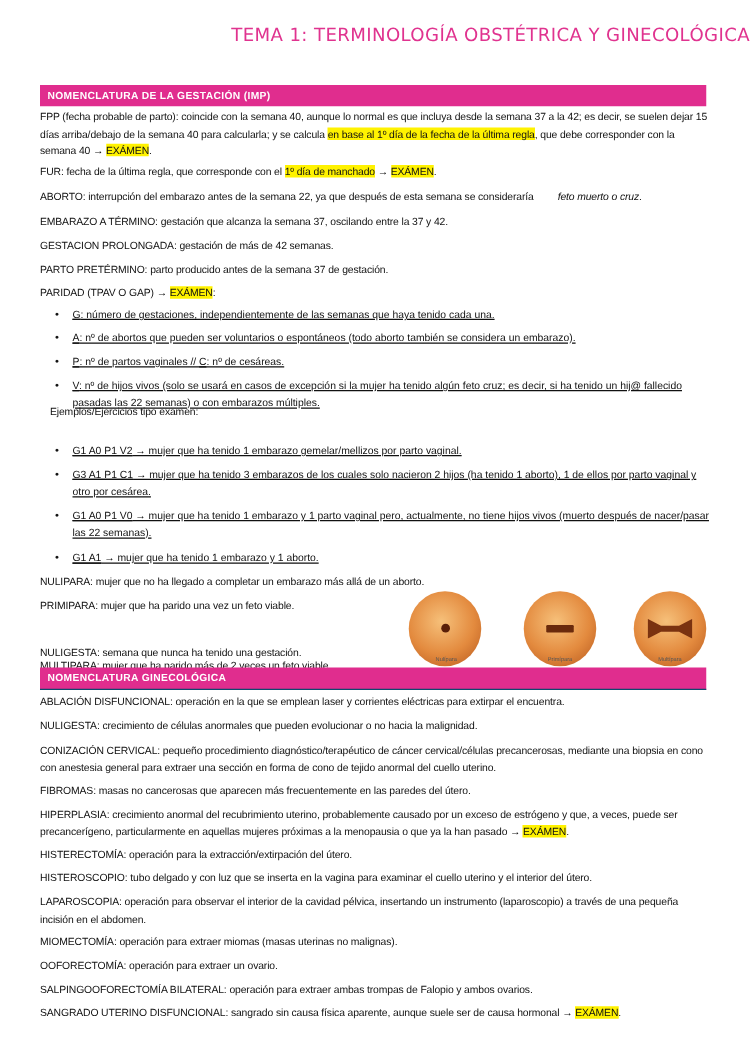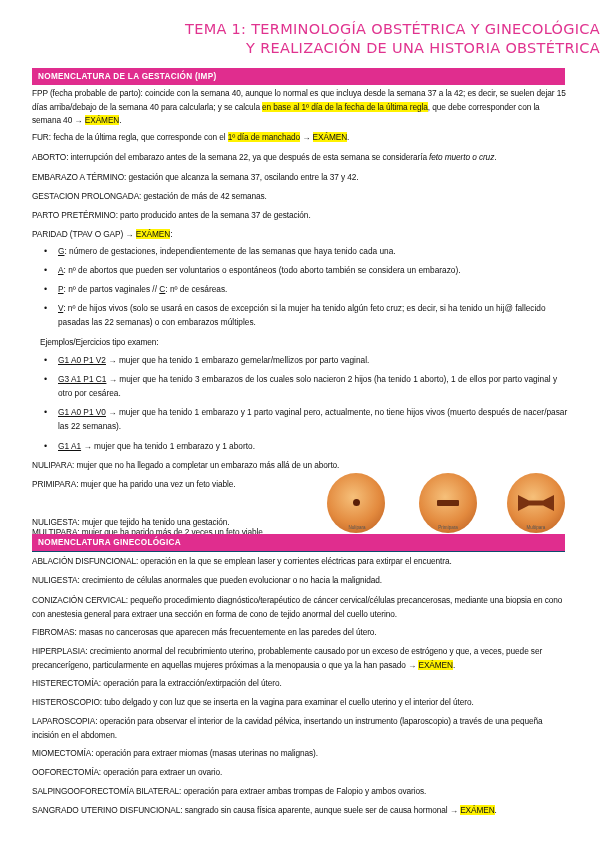--- a/index.html
+++ b/index.html
@@ -20,67 +20,66 @@
     font-size: 8.2px; font-weight: bold; letter-spacing: 0.3px;
     line-height: 17px; padding-left: 6px; box-sizing: border-box;
   }
   .bar.thin-bg { border-bottom: 1px solid #0c4a6e; }
   .p {
     position: absolute; left: 32px; width: 536px;
     font-size: 8.3px; line-height: 13.6px; letter-spacing: -0.1px;
   }
   .hl { background: #fff200; }
   .u { text-decoration: underline; }
-  .i { font-style: italic; }
-  .li { position: absolute; left: 58px; width: 510px; font-size: 8.3px; line-height: 13.6px; }
+  .i { font-style: italic; margin-left: 17px; }
+  .li { position: absolute; left: 58px; width: 510px; font-size: 8.3px; line-height: 13.6px; text-decoration: underline; }
   .li::before { content: "\2022"; position: absolute; left: -14px; top: 0; font-size: 9px; }
   .cervix-wrap { position: absolute; left: 325px; top: 468px; width: 240px; height: 60px; }
   .cervix {
     position: absolute; width: 58px; height: 60px; border-radius: 50%;
     background: radial-gradient(circle at 45% 40%, #f6c07a 0%, #e38a3e 55%, #b4561c 100%);
   }
   .cervix-cap { position: absolute; top: 52px; width: 60px; text-align: center; font-size: 4.5px; color: #555; }
 </style>
 </head>
 <body>
 
 <div class="title">
   <div>TEMA 1: TERMINOLOGÍA OBSTÉTRICA Y GINECOLÓGICA</div>
-  <div>Y REALIZACIÓN DE UNA HISTORIA OBSTÉTRICA</div>
 </div>
 
 <div class="bar" style="top:68px">NOMENCLATURA DE LA GESTACIÓN (IMP)</div>
 
 <div class="p" style="top:87px"><span>FPP (fecha probable de parto):</span><span> coincide con la semana 40, aunque lo normal es que incluya desde la semana 37 a la 42; es decir, se suelen dejar 15 días arriba/debajo de la semana 40 para calcularla; y se calcula </span><span class="hl">en base al 1º día de la fecha de la última regla</span><span>, que debe corresponder con la semana 40 → </span><span class="hl">EXÁMEN</span><span>.</span></div>
 
 <div class="p" style="top:131px"><span>FUR:</span><span> fecha de la última regla, que corresponde con el </span><span class="hl">1º día de manchado</span><span> → </span><span class="hl">EXÁMEN</span><span>.</span></div>
 
 <div class="p" style="top:151px"><span>ABORTO:</span><span> interrupción del embarazo antes de la semana 22, ya que después de esta semana se consideraría </span><span class="i">feto muerto o cruz</span><span>.</span></div>
 
 <div class="p" style="top:171px"><span>EMBARAZO A TÉRMINO:</span><span> gestación que alcanza la semana 37, oscilando entre la 37 y 42.</span></div>
 <div class="p" style="top:190px"><span>GESTACION PROLONGADA:</span><span> gestación de más de 42 semanas.</span></div>
 <div class="p" style="top:209px"><span>PARTO PRETÉRMINO:</span><span> parto producido antes de la semana 37 de gestación.</span></div>
 <div class="p" style="top:228px"><span>PARIDAD (TPAV O GAP) → </span><span class="hl">EXÁMEN</span><span>:</span></div>
 
 <div class="li" style="top:245px"><span class="u">G</span><span>: número de gestaciones, independientemente de las semanas que haya tenido cada una.</span></div>
 <div class="li" style="top:264px"><span class="u">A</span><span>: nº de abortos que pueden ser voluntarios o espontáneos (todo aborto también se considera un embarazo).</span></div>
 <div class="li" style="top:283px"><span class="u">P</span><span>: nº de partos vaginales // </span><span class="u">C</span><span>: nº de cesáreas.</span></div>
 <div class="li" style="top:302px"><span class="u">V</span><span>: nº de hijos vivos (solo se usará en casos de excepción si la mujer ha tenido algún feto cruz; es decir, si ha tenido un hij@ fallecido pasadas las 22 semanas) o con embarazos múltiples.</span></div>
 
-<div class="p" style="top:336px; left:40px">Ejemplos/Ejercicios tipo examen:</div>
+<div class="p" style="top:323px; left:40px">Ejemplos/Ejercicios tipo examen:</div>
 
 <div class="li" style="top:354px"><span class="u">G1 A0 P1 V2</span><span> → mujer que ha tenido 1 embarazo gemelar/mellizos por parto vaginal.</span></div>
 <div class="li" style="top:373px"><span class="u">G3 A1 P1 C1</span><span> → mujer que ha tenido 3 embarazos de los cuales solo nacieron 2 hijos (ha tenido 1 aborto), 1 de ellos por parto vaginal y otro por cesárea.</span></div>
 <div class="li" style="top:406px"><span class="u">G1 A0 P1 V0</span><span> → mujer que ha tenido 1 embarazo y 1 parto vaginal pero, actualmente, no tiene hijos vivos (muerto después de nacer/pasar las 22 semanas).</span></div>
 <div class="li" style="top:440px"><span class="u">G1 A1</span><span> → mujer que ha tenido 1 embarazo y 1 aborto.</span></div>
 
 <div class="p" style="top:459px"><span>NULIPARA:</span><span> mujer que no ha llegado a completar un embarazo más allá de un aborto.</span></div>
 <div class="p" style="top:478px; width:280px"><span>PRIMIPARA:</span><span> mujer que ha parido una vez un feto viable.</span></div>
 <div class="p" style="top:526px; width:280px"><span>MULTIPARA:</span><span> mujer que ha parido más de 2 veces un feto viable.</span></div>
-<div class="p" style="top:516px; width:280px"><span>NULIGESTA:</span><span> mujer que tejido ha tenido una gestación.</span></div>
+<div class="p" style="top:516px; width:280px"><span>NULIGESTA:</span><span> semana que nunca ha tenido una gestación.</span></div>
 <div class="p" style="top:535px; width:280px"><span>PRIMIGESTA:</span><span> mujer que se encuentra en su primera gestación.</span></div>
 
 <div class="cervix-wrap" style="top:473px; left:327px">
   <div class="cervix" style="left:0">
     <div style="position:absolute;left:26px;top:26px;width:7px;height:7px;border-radius:50%;background:#5a1f08"></div>
   </div>
   <div class="cervix" style="left:92px">
     <div style="position:absolute;left:18px;top:27px;width:22px;height:6px;background:#6a2a0c;border-radius:1px"></div>
   </div>
   <div class="cervix" style="left:180px">

